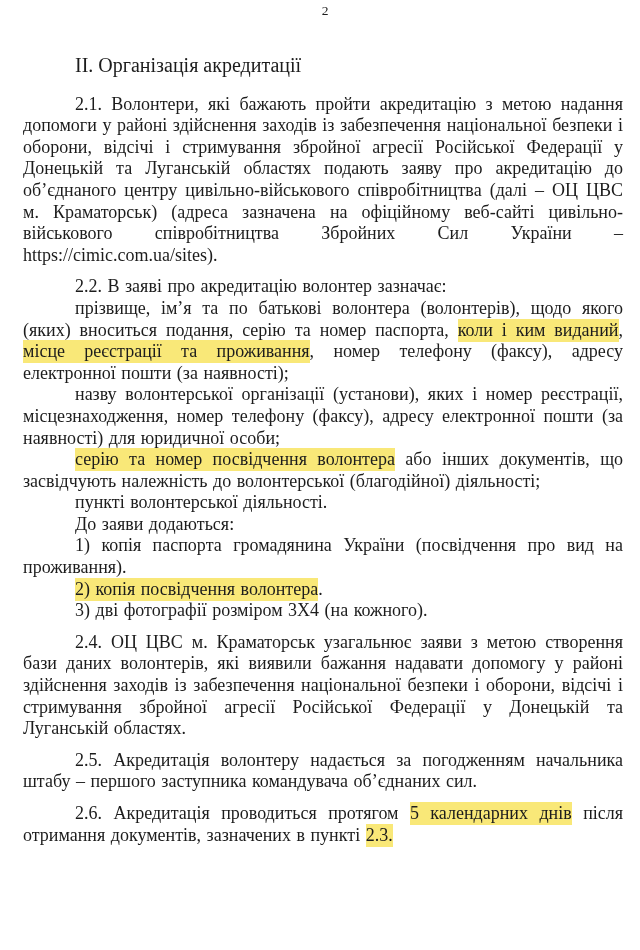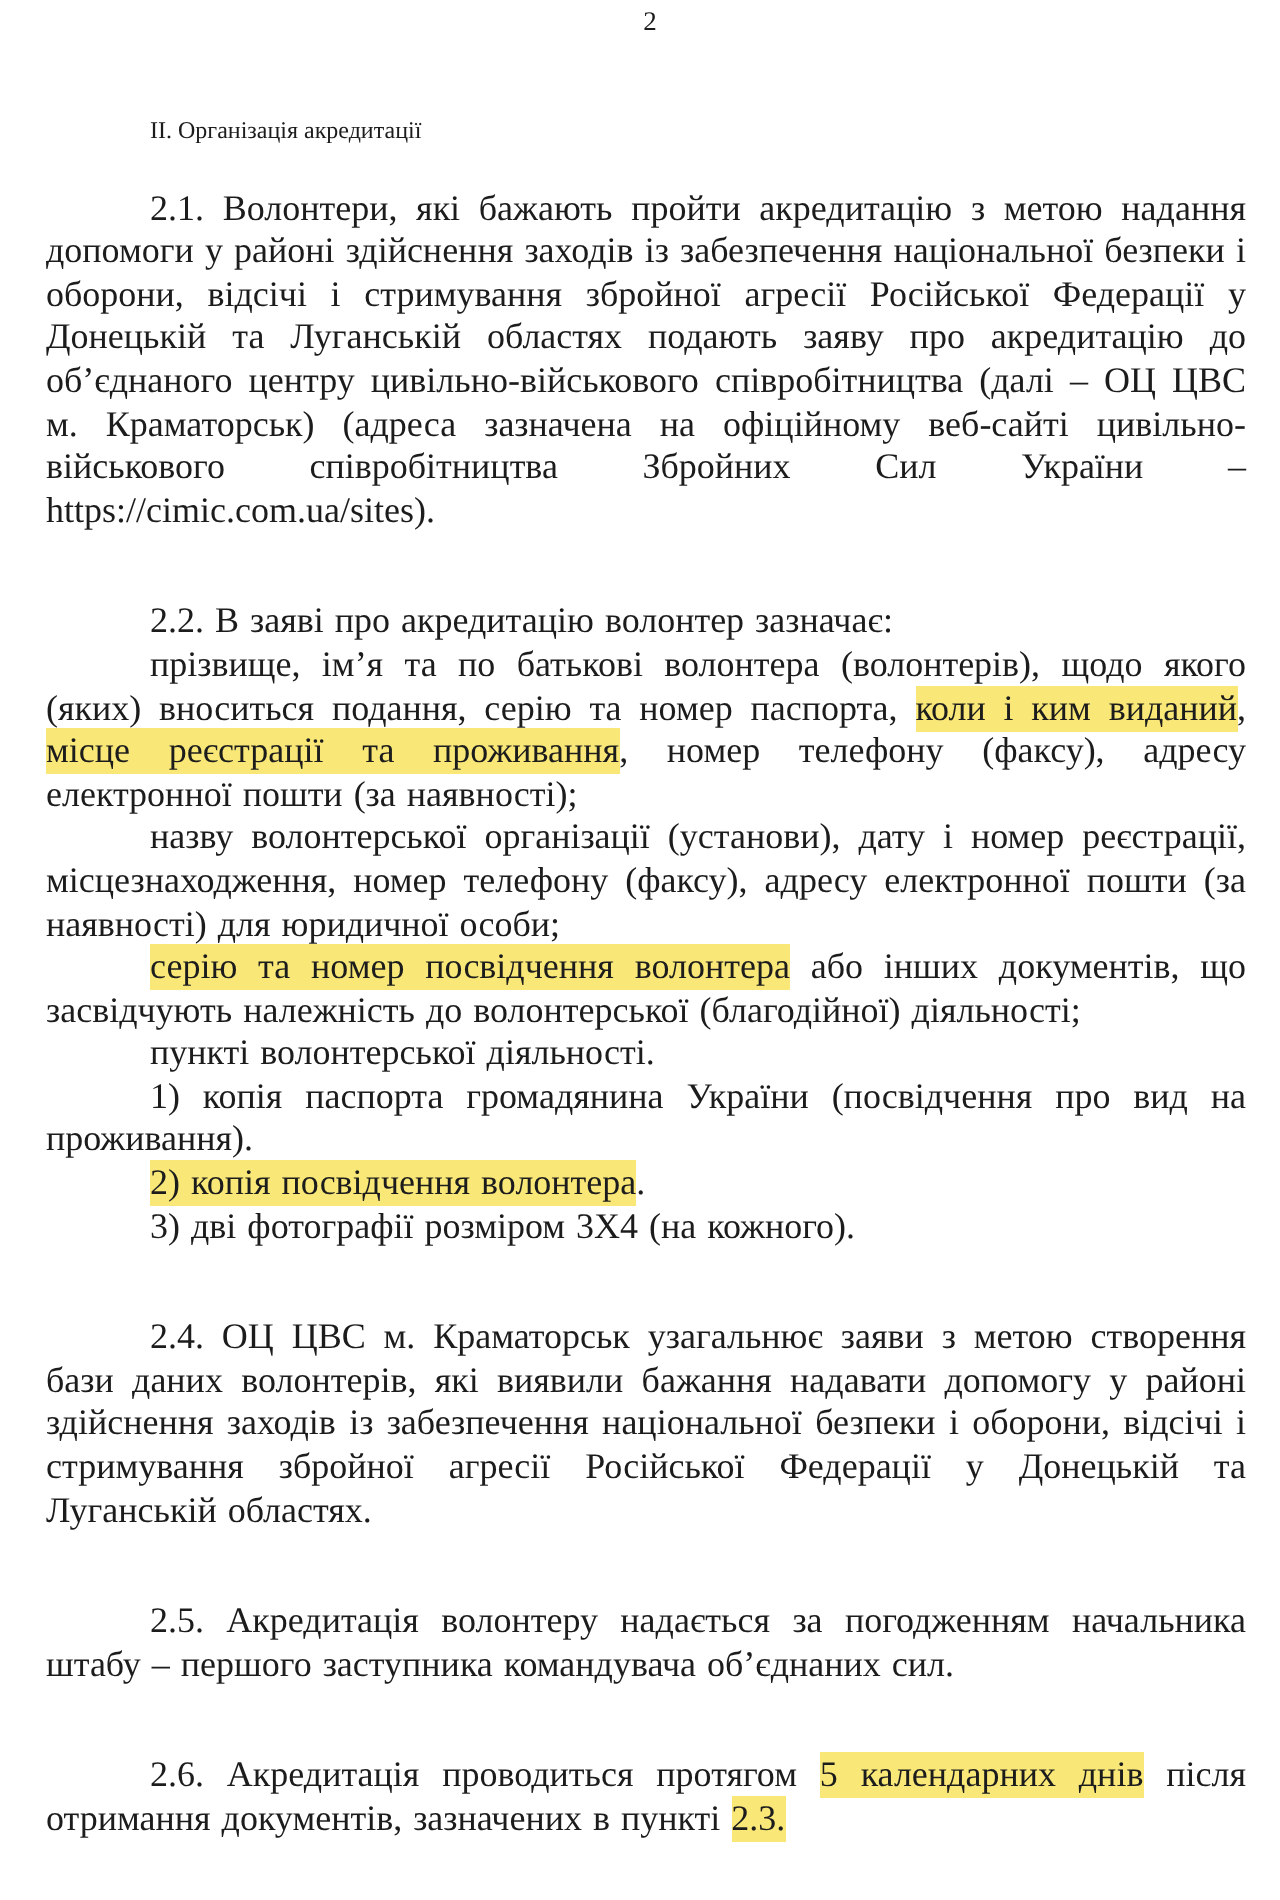--- a/index.html
+++ b/index.html
@@ -28,54 +28,55 @@
   }
   .page-number {
     text-align: center;
     font-size: 13.5px;
     line-height: 16px;
     
     padding-left: 4px;
   }
   .heading {
     margin: 36px 0 0 0;
-    font-size: 12px;
+    font-size: 20px;
     line-height: 21.6px;
     text-indent: 52px;
   }
   .doc-body p {
     margin: 0;
     font-size: 18px;
     line-height: 21.6px;
     text-align: justify;
     text-indent: 52px;
     word-spacing: 1px;
   }
-  .doc-body p.gap { margin-top: 34px; }
+  .doc-body p.gap { margin-top: 10px; }
   .doc-body p:first-child { margin-top: 17px; }
   .hl {
     background: var(--hl);
     padding: 1px 0 2px 0;
   }
 </style>
 </head>
 <body>
 
 <div class="page">
   <div class="page-number">2</div>
 
   <div class="heading">ІІ. Організація акредитації</div>
 
   <div class="doc-body">
       <p class="gap"><span>2.1. Волонтери, які бажають пройти акредитацію з метою надання допомоги у районі здійснення заходів із забезпечення національної безпеки і оборони, відсічі і стримування збройної агресії Російської Федерації у Донецькій та Луганській областях подають заяву про акредитацію до об’єднаного центру цивільно-військового співробітництва (далі – ОЦ ЦВС м. Краматорськ) (адреса зазначена на офіційному веб-сайті цивільно-військового співробітництва Збройних Сил України – https://cimic.com.ua/sites).</span></p>
       <p class="gap"><span>2.2. В заяві про акредитацію волонтер зазначає:</span></p>
       <p><span>прізвище, ім’я та по батькові волонтера (волонтерів), щодо якого (яких) вноситься подання, серію та номер паспорта, </span><span class="hl">коли і ким виданий</span><span>, </span><span class="hl">місце реєстрації та проживання</span><span>, номер телефону (факсу), адресу електронної пошти (за наявності);</span></p>
-      <p><span>назву волонтерської організації (установи), дату і номер реєстрації, місцезнаходження, номер телефону (факсу), адресу електронної пошти (за наявності) для юридичної особи;</span></p>
+      <p><span>назву волонтерської організації (установи), яких і номер реєстрації, місцезнаходження, номер телефону (факсу), адресу електронної пошти (за наявності) для юридичної особи;</span></p>
       <p><span class="hl">серію та номер посвідчення волонтера</span><span> або інших документів, що засвідчують належність до волонтерської (благодійної) діяльності;</span></p>
       <p><span>пункті волонтерської діяльності.</span></p>
+      <p><span>До заяви додаються:</span></p>
       <p><span>1) копія паспорта громадянина України (посвідчення про вид на проживання).</span></p>
       <p><span class="hl">2) копія посвідчення волонтера</span><span>.</span></p>
       <p><span>3) дві фотографії розміром 3Х4 (на кожного).</span></p>
       <p class="gap"><span>2.4. ОЦ ЦВС м. Краматорськ узагальнює заяви з метою створення бази даних волонтерів, які виявили бажання надавати допомогу у районі здійснення заходів із забезпечення національної безпеки і оборони, відсічі і стримування збройної агресії Російської Федерації у Донецькій та Луганській областях.</span></p>
       <p class="gap"><span>2.5. Акредитація волонтеру надається за погодженням начальника штабу – першого заступника командувача об’єднаних сил.</span></p>
       <p class="gap"><span>2.6. Акредитація проводиться протягом </span><span class="hl">5 календарних днів</span><span> після отримання документів, зазначених в пункті </span><span class="hl">2.3.</span></p>
     </div>
 </div>
 
 </body></html>

